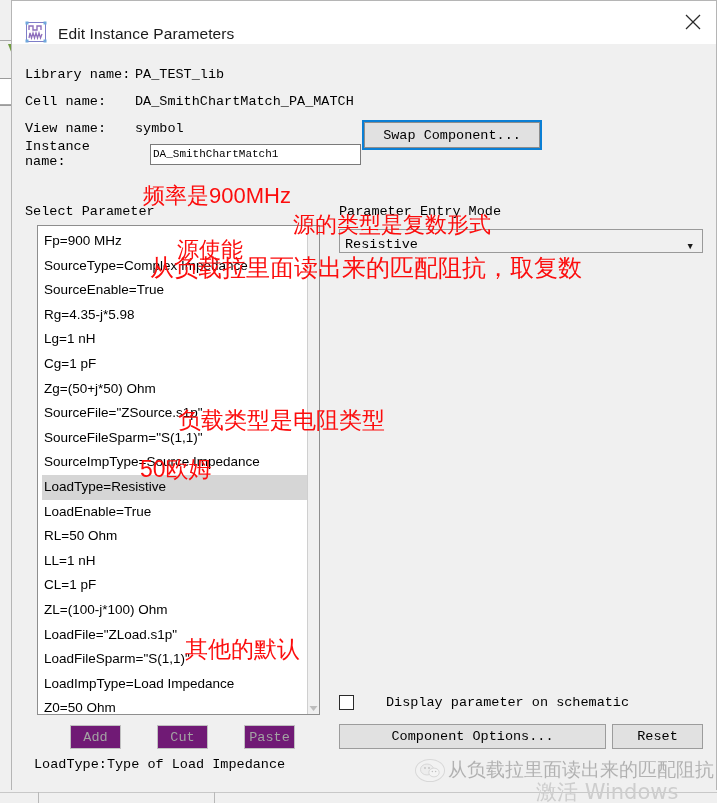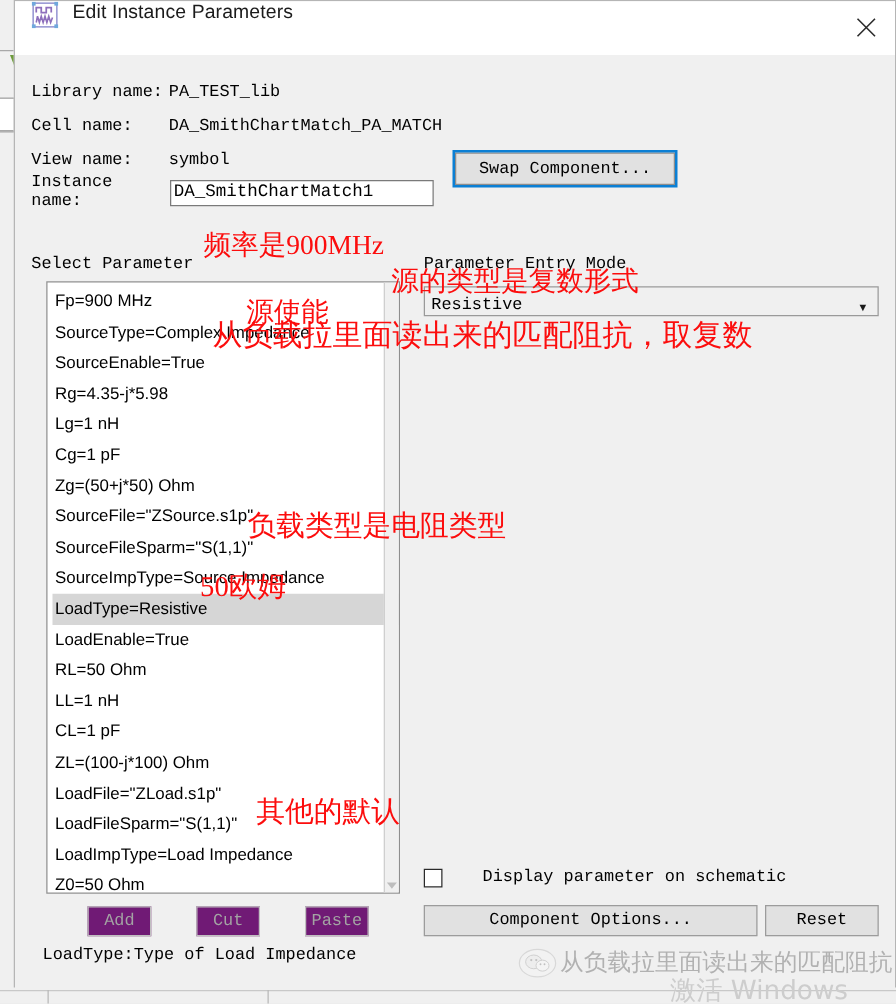--- a/index.html
+++ b/index.html
@@ -16,21 +16,21 @@
   .bg-panel{position:absolute;background:#ffffff;border:1px solid #9b9b9b;}
 
   
   #dialog{
     position:absolute;left:11px;top:0;width:706px;height:790px;
     background:#f0f0f0;border:1px solid #b5b5b5;
     box-sizing:border-box;
   }
   #titlebar{
     height:42px;background:#ffffff;
-    display:flex;align-items:flex-start;
+    display:flex;align-items:flex-end;
     border-bottom:1px solid #ffffff;
     position:relative;
   }
   #app-icon{width:22px;height:22px;margin-left:13px;position:relative;flex:0 0 auto;}
   #title-text{
     margin-left:11px;font-family:"Liberation Sans","DejaVu Sans",sans-serif;
     font-size:15.5px;color:#1b1b1b;letter-spacing:.1px;
   }
   #close-btn{
     position:absolute;right:0;top:0;width:46px;height:42px;
@@ -47,23 +47,23 @@
 
   #swap-btn{
     position:absolute;left:352px;top:78px;width:176px;height:26px;
     background:#e1e1e1;border:1px solid #8d8d8d;outline:2px solid #0b7fd4;
     font-family:"Liberation Mono",monospace;font-size:13.5px;color:#000;
     display:flex;align-items:center;justify-content:center;box-sizing:border-box;
   }
 
   #instance-input{
     width:211px;height:21px;border:1px solid #7a7a7a;background:#fff;
-    font-family:"Liberation Mono",monospace;font-size:14px;color:#000;
+    font-family:"Liberation Mono",monospace;font-size:11px;color:#000;
     padding:0 2px;box-sizing:border-box;line-height:20px;
-    margin-left:1px;
+    margin-left:15px;
   }
 
   #sec-labels{position:absolute;left:13px;top:160px;font-size:13.5px;}
   #mode-label{position:absolute;left:327px;top:160px;font-size:13.5px;}
 
   
   #listbox{
     position:absolute;left:25px;top:181px;width:283px;height:490px;
     background:#fff;border:1px solid #8e8e8e;box-sizing:border-box;
     overflow:hidden;
@@ -118,22 +118,22 @@
     position:absolute;left:0;bottom:0;width:100%;height:44px;
     border-top:1px solid #d2d2d2;background:#f0f0f0;
   }
   #btn-ok{left:13px;top:9px;width:165px;height:26px;}
   #btn-apply{left:190px;top:9px;width:165px;height:26px;}
   #btn-cancel{left:365px;top:9px;width:165px;height:26px;}
 
   
   .anno{
     position:absolute;color:#fc0d0d;
-    font-family:Liberation Serif, serif;
-    font-weight:400;white-space:nowrap;pointer-events:none;margin-left:20px;
+    font-family:Liberation Sans, sans-serif;
+    font-weight:400;white-space:nowrap;pointer-events:none;
   }
 
   
   #wm-wechat{
     position:absolute;left:415px;top:757px;
     font-family:"DejaVu Sans","Liberation Sans",sans-serif;
     font-size:19px;color:#9a9a9a;opacity:.72;white-space:nowrap;
     display:flex;align-items:center;
   }
   #wm-bubble{

